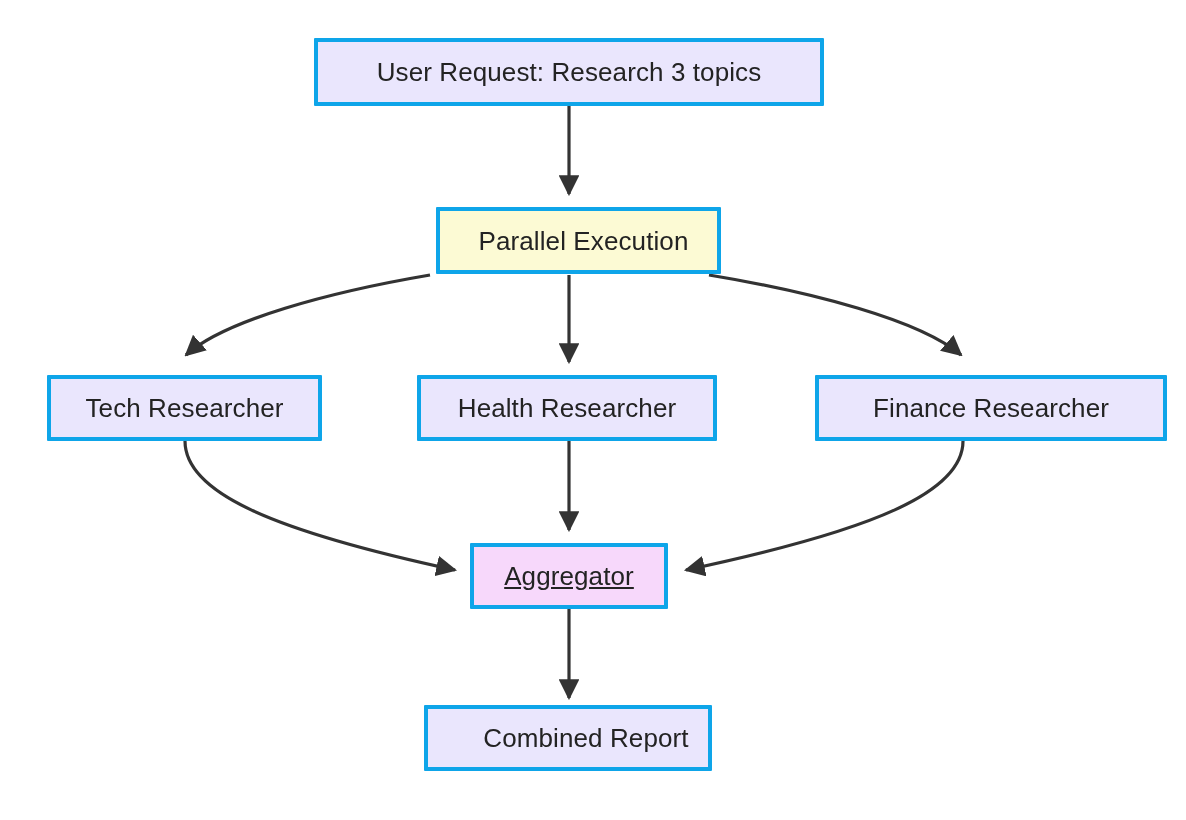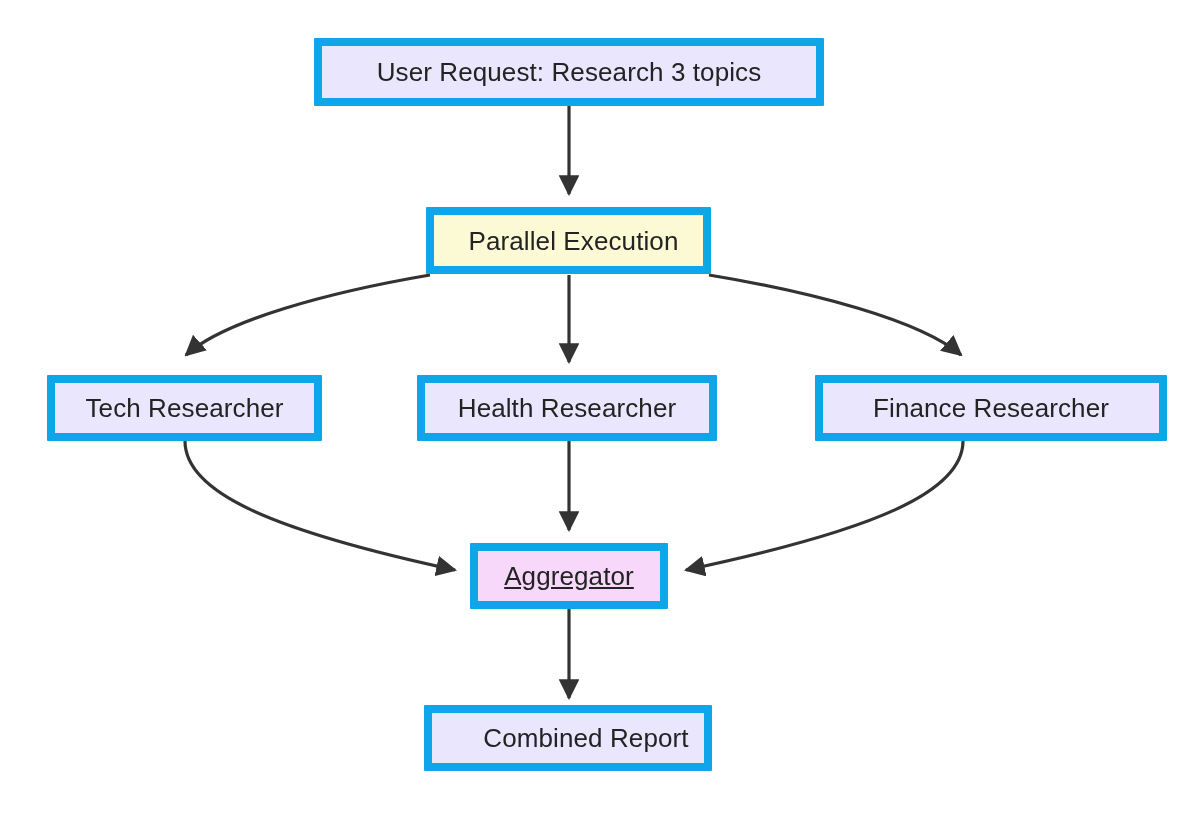--- a/index.html
+++ b/index.html
@@ -21,21 +21,21 @@
     top: 0;
     width: 1186px;
     height: 820px;
   }
   .node {
     position: absolute;
     box-sizing: border-box;
     display: flex;
     align-items: center;
     justify-content: center;
-    border: 8px solid #0ea5e9;
+    border: 4px solid #0ea5e9;
     border-radius: 1px;
     color: #232323;
     font-size: 26px;
     line-height: 1;
     letter-spacing: 0.1px;
     white-space: nowrap;
     z-index: 2;
   }
   .node-fill-default { background: #eae6fd; }
   .node-fill-yellow  { background: #fcfad4; }
@@ -72,21 +72,21 @@
       <path d="M 963 441 C 963 492, 875 530, 686 570" marker-end="url(#arrow)"></path>
 
       <path d="M 569 609 L 569 698" marker-end="url(#arrow)"></path>
     </g>
   </svg>
 
   <div class="node node-fill-default" style="left:314px; top:38px; width:510px; height:68px;">
     <span class="node-label">User Request: Research 3 topics</span>
   </div>
 
-  <div class="node node-fill-yellow" style="left:426px; top:207px; width:285px; height:67px;padding-left:10px;">
+  <div class="node node-fill-yellow" style="left:436px; top:207px; width:285px; height:67px;padding-left:10px;">
     <span class="node-label">Parallel Execution</span>
   </div>
 
   <div class="node node-fill-default" style="left:47px; top:375px; width:275px; height:66px;text-align:center;">
     <span class="node-label">Tech Researcher</span>
   </div>
 
   <div class="node node-fill-default" style="left:417px; top:375px; width:300px; height:66px;">
     <span class="node-label">Health Researcher</span>
   </div>

